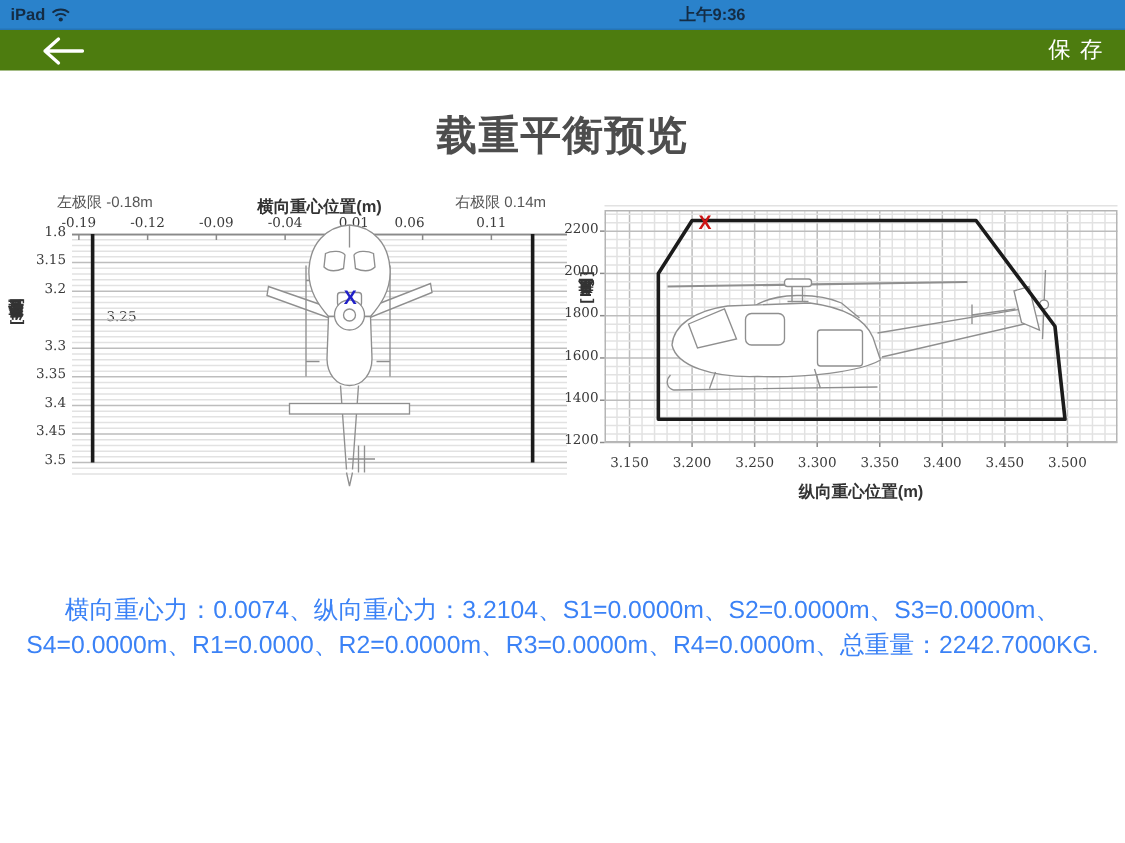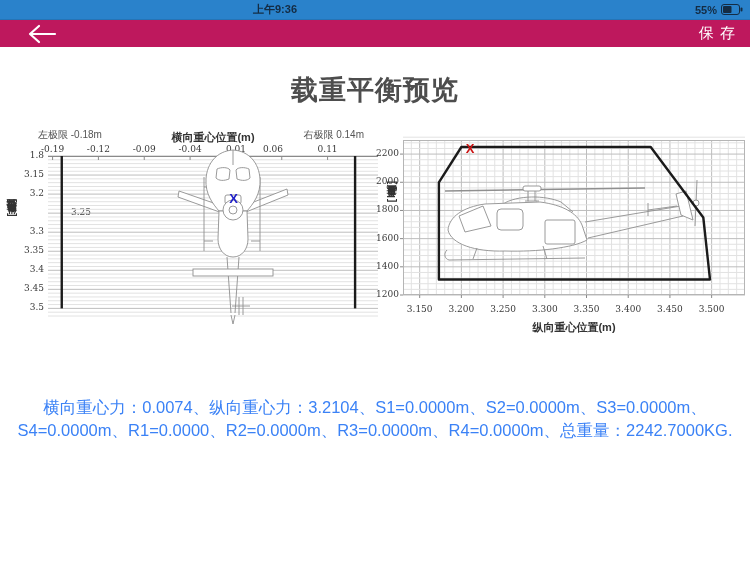--- a/index.html
+++ b/index.html
@@ -7,21 +7,21 @@
 
   
   .statusbar{position:absolute;left:0;top:0;width:750px;height:20px;background:#2a82cb;color:#142c44;
     font-size:11px;font-weight:bold;display:flex;align-items:center;box-sizing:border-box;padding:0 7px;
     border-bottom:1px solid rgba(0,0,0,0.10);}
   .sb-left{display:flex;align-items:center;gap:4px;width:200px;}
   .sb-center{flex:1;text-align:center;}
   .sb-right{width:200px;display:flex;justify-content:flex-end;align-items:center;gap:4px;}
 
   
-  .navbar{position:absolute;left:0;top:20px;width:750px;height:27px;background:#be185d;}
+  .navbar{position:absolute;left:0;top:20px;width:750px;height:27px;background:#4d7c0f;}
   .back-btn{position:absolute;left:24px;top:2px;width:36px;height:24px;cursor:pointer;}
   .save-btn{position:absolute;right:14px;top:4px;color:#fff;font-size:15px;cursor:pointer;letter-spacing:1px;}
 
   
   .page-title{position:absolute;left:0;top:72px;width:750px;text-align:center;
     font-size:27px;font-weight:700;color:#4d4d4d;letter-spacing:1px;}
 
   
   .chart{position:absolute;}
   #chart1{left:8px;top:120px;width:372px;height:215px;}
@@ -47,29 +47,29 @@
   .art .w{fill:#ffffff;}
 
   
   .summary{position:absolute;left:0;top:396px;width:750px;text-align:center;}
   .summary p{margin:0 auto;max-width:716px;font-size:16.5px;line-height:23px;color:#3b82f6;}
 </style>
 </head>
 <body>
 
 <div class="statusbar">
-  <div class="sb-center">上午9:36</div>
-  <div class="sb-right">
-    <span>55%</span>
-    <svg width="22" height="11" viewBox="0 0 22 11">
-      <rect x="0.5" y="0.5" width="18" height="10" rx="2.5" fill="none" stroke="#142c44"></rect>
-      <rect x="2" y="2" width="8.5" height="7" rx="1" fill="#142c44"></rect>
-      <rect x="19.5" y="3.5" width="2" height="4" rx="1" fill="#142c44"></rect>
+  <div class="sb-left">
+    <span>iPad</span>
+    <svg width="13" height="10" viewBox="0 0 13 10">
+      <path d="M1,3.4 C4,0.6 9,0.6 12,3.4" stroke="#142c44" stroke-width="1.3" fill="none"></path>
+      <path d="M3,5.6 C5,3.8 8,3.8 10,5.6" stroke="#142c44" stroke-width="1.3" fill="none"></path>
+      <circle cx="6.5" cy="8" r="1.4" fill="#142c44"></circle>
     </svg>
   </div>
+  <div class="sb-center">上午9:36</div>
 </div>
 
 <div class="navbar">
   <div class="back-btn">
     <svg width="36" height="24" viewBox="0 0 36 24">
       <path d="M6,12 H31 M15,4 L6,12 L15,20" stroke="#fff" stroke-width="2.2" fill="none" stroke-linecap="round" stroke-linejoin="round"></path>
     </svg>
   </div>
   <div class="save-btn">保 存</div>
 </div>

